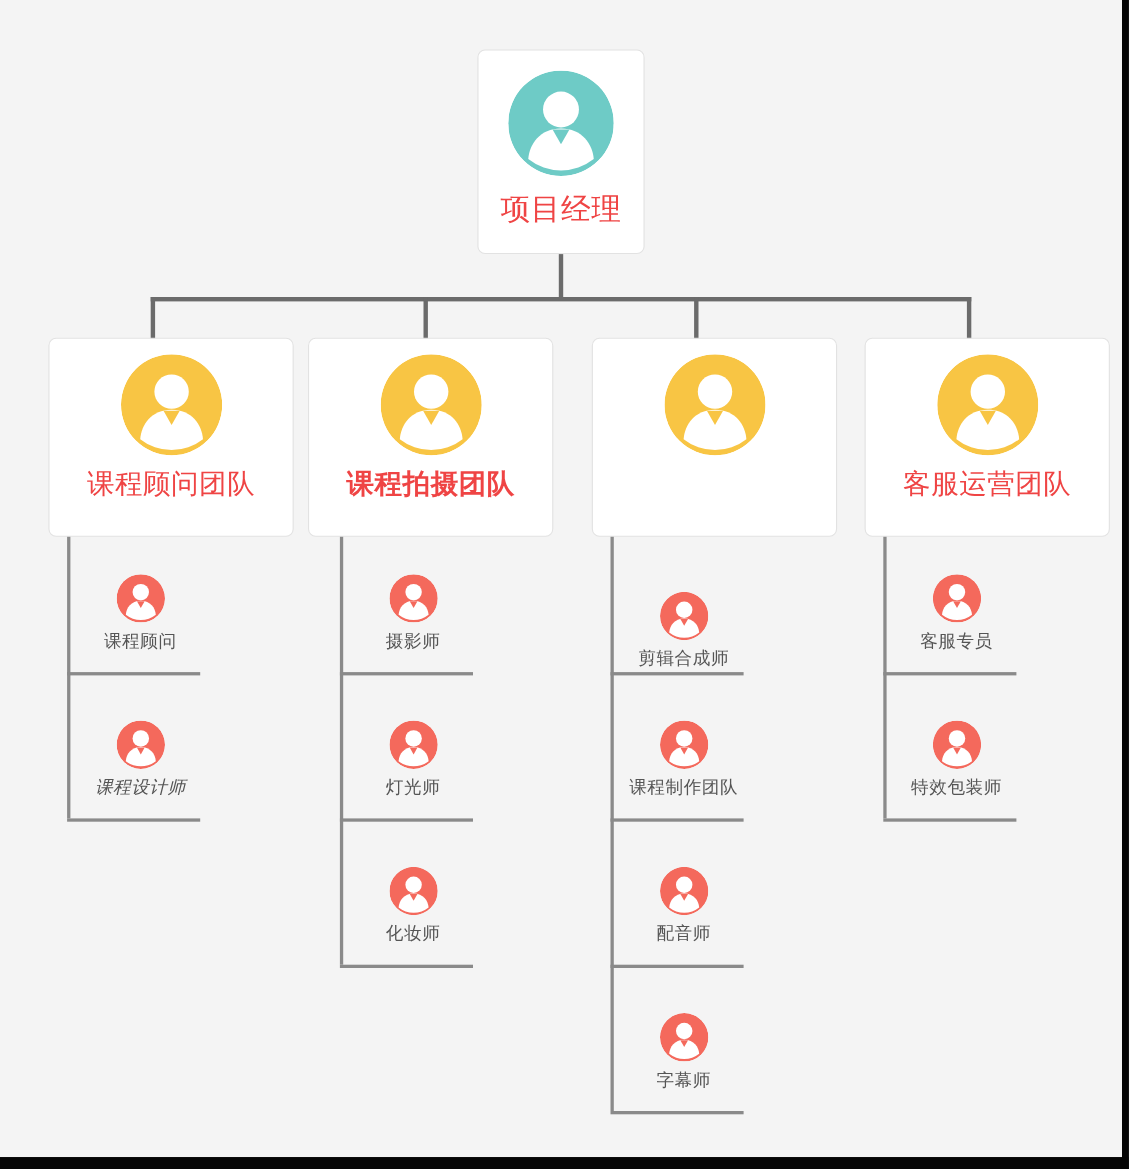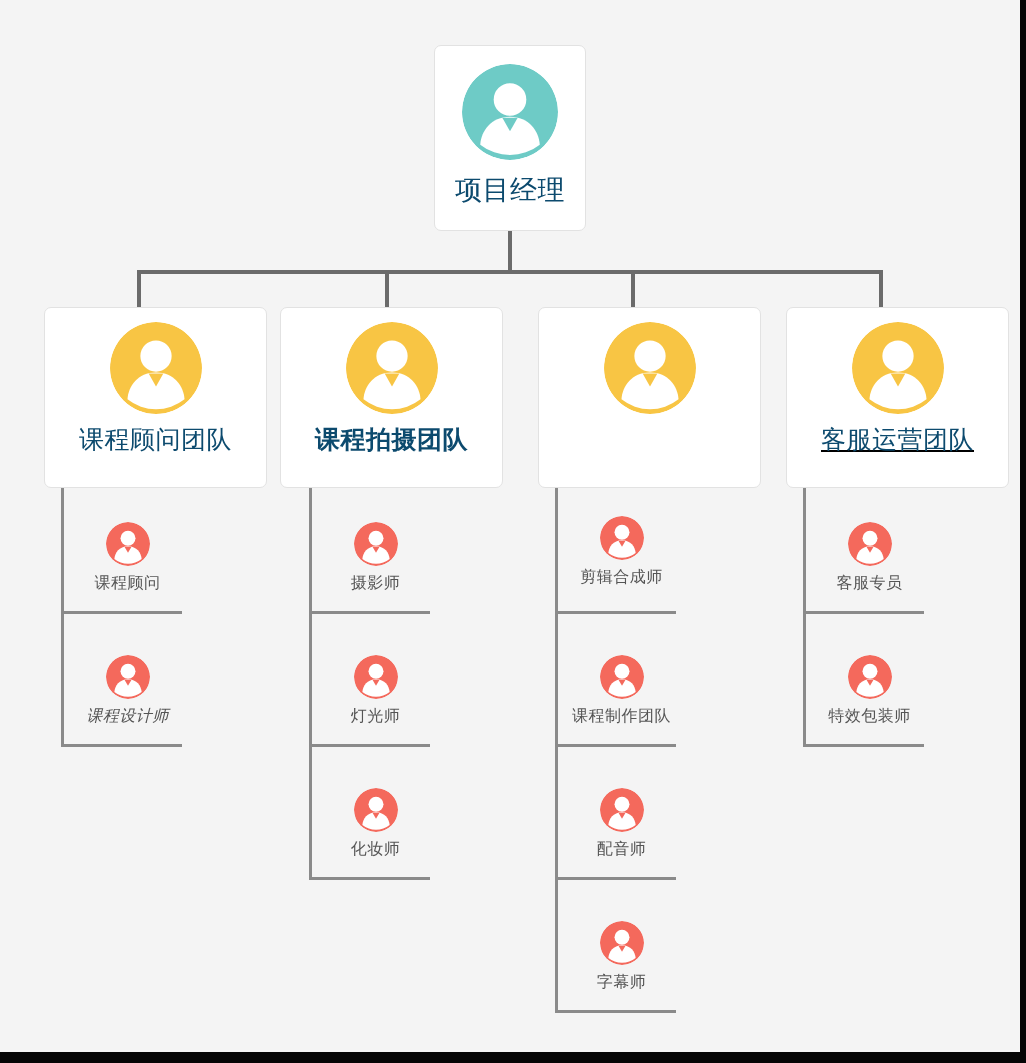--- a/index.html
+++ b/index.html
@@ -34,21 +34,21 @@
     left: 434px; top: 45px;
     width: 152px; height: 186px;
     padding-top: 18px;
   }
   .card-team {
     top: 307px;
     width: 223px; height: 181px;
     padding-top: 14px;
   }
   .card-label {
-    color: #0c4a6e;
+    color: #ef4444;
     white-space: nowrap;
   }
   .card-root .card-label {
     font-size: 27px;
     margin-top: 12px;
     letter-spacing: 0.5px;
   }
   .card-team .card-label {
     font-size: 25px;
     margin-top: 9px;
@@ -231,21 +231,21 @@
               <circle cx="50" cy="50" r="50" fill="currentColor"></circle>
               <circle cx="50" cy="37" r="17" fill="#ffffff"></circle>
               <path d="M50 55 C30 55 20 70 19 84 A50 50 0 0 0 81 84 C80 70 70 55 50 55 Z" fill="#ffffff"></path>
               <path d="M42 56 L50 70 L58 56 Z" fill="currentColor"></path>
             </svg>
           </span>
         </span>
       </div>
       <div class="conn conn-light" style="left:555px; top:488px; width:3px; height:522px;"></div>
       <div class="conn conn-light" style="left:555px; top:611px; width:121px; height:3px;"></div>
-      <div class="leaf" style="left:567px; top:516px; width:109px;">
+      <div class="leaf" style="left:567px; top:538px; width:109px;">
         <span style="color:#f4695c;display:block;line-height:0;">
           <span class="avatar avatar-leaf" style="position:relative;overflow:hidden;">
             <svg viewBox="0 0 100 100" width="100%" height="100%" style="display:block">
               <circle cx="50" cy="50" r="50" fill="currentColor"></circle>
               <circle cx="50" cy="37" r="17" fill="#ffffff"></circle>
               <path d="M50 55 C30 55 20 70 19 84 A50 50 0 0 0 81 84 C80 70 70 55 50 55 Z" fill="#ffffff"></path>
               <path d="M42 56 L50 70 L58 56 Z" fill="currentColor"></path>
             </svg>
           </span>
         </span>
@@ -286,21 +286,21 @@
             <svg viewBox="0 0 100 100" width="100%" height="100%" style="display:block">
               <circle cx="50" cy="50" r="50" fill="currentColor"></circle>
               <circle cx="50" cy="37" r="17" fill="#ffffff"></circle>
               <path d="M50 55 C30 55 20 70 19 84 A50 50 0 0 0 81 84 C80 70 70 55 50 55 Z" fill="#ffffff"></path>
               <path d="M42 56 L50 70 L58 56 Z" fill="currentColor"></path>
             </svg>
           </span>
         </span>
         <span class="leaf-label">字幕师</span>
       </div>
-      <div class="card card-team" style="left:786px;text-decoration:underline;">
+      <div class="card card-team" style="left:786px;">
         <span style="color:#f8c544;display:block;line-height:0;">
           <span class="avatar avatar-team" style="position:relative;overflow:hidden;">
             <svg viewBox="0 0 100 100" width="100%" height="100%" style="display:block">
               <circle cx="50" cy="50" r="50" fill="currentColor"></circle>
               <circle cx="50" cy="37" r="17" fill="#ffffff"></circle>
               <path d="M50 55 C30 55 20 70 19 84 A50 50 0 0 0 81 84 C80 70 70 55 50 55 Z" fill="#ffffff"></path>
               <path d="M42 56 L50 70 L58 56 Z" fill="currentColor"></path>
             </svg>
           </span>
         </span>

